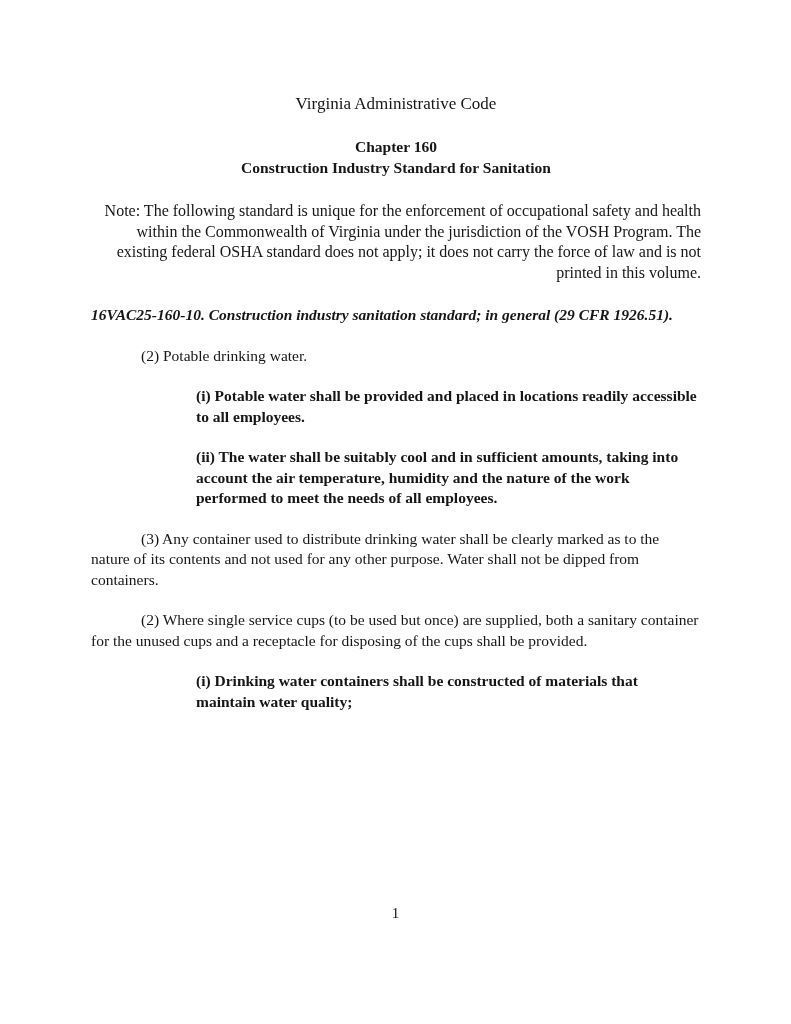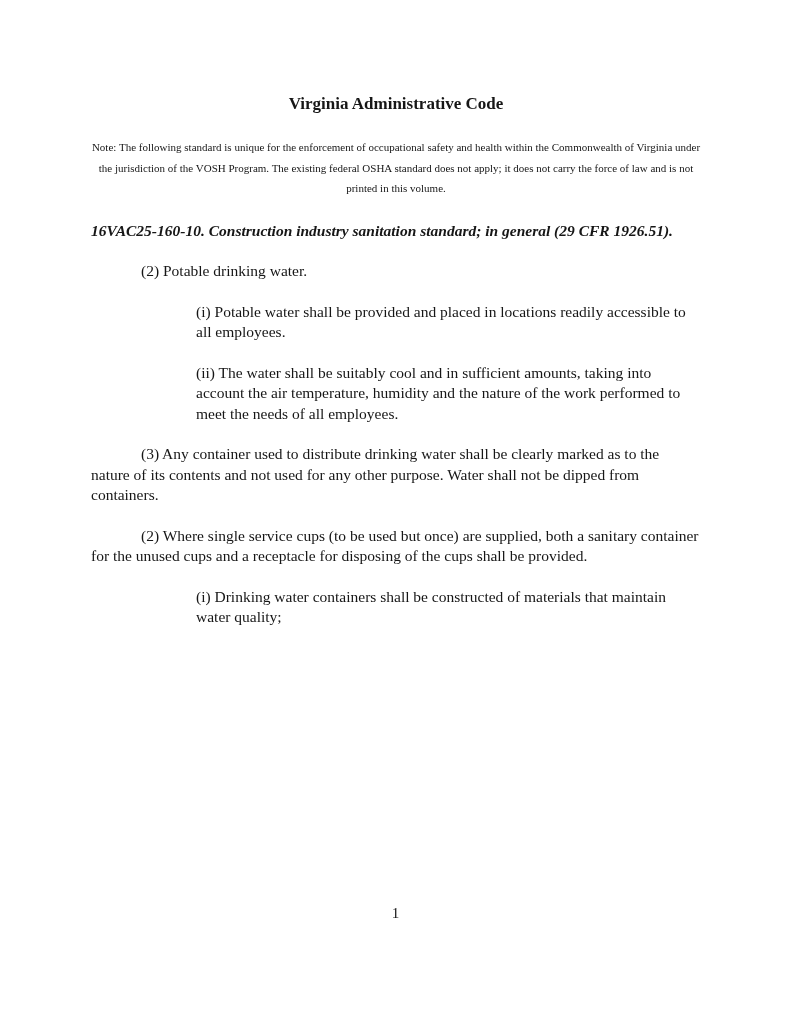--- a/index.html
+++ b/index.html
@@ -20,74 +20,79 @@
     overflow: hidden;
   }
   .content {
     position: absolute;
     top: 93px;
     left: 91px;
     width: 610px;
   }
   .doc-title {
     text-align: center;
-    font-weight: bold;
+    font-weight: normal;
     font-size: 17px;
     line-height: 21px;
   }
   .chapter-block {
     margin-top: 22px;
     text-align: center;
     font-weight: bold;
     font-size: 15.5px;
     line-height: 21px;
   }
   .note {
     margin-top: 23px;
-    font-size: 11px;
+    font-size: 16px;
     line-height: 20.5px;
-    text-align: center;
+    text-align: right;
   }
   .section-heading {
     margin-top: 22px;
     font-weight: bold;
     font-size: 15.5px;
     line-height: 20.5px;
     font-style: italic;
   }
   p.body-par {
     font-size: 15.5px;
     line-height: 20.5px;
     margin-top: 20px;
   }
   p.level-1 {
     text-indent: 50px;
   }
   p.level-2 {
     margin-left: 105px;
     text-indent: 0;
+    font-weight: bold;
   }
   .page-number {
     position: absolute;
     top: 903px;
     left: 0;
     width: 791px;
     text-align: center;
     font-size: 15px;
     line-height: 20px;
   }
 </style>
 </head>
 <body>
 
 <div class="page">
   <div class="content">
 
     <div class="doc-title">Virginia Administrative Code</div>
 
+    <div class="chapter-block">
+      <div>Chapter 160</div>
+      <div>Construction Industry Standard for Sanitation</div>
+    </div>
 
     <p class="note">Note: The following standard is unique for the enforcement of occupational safety and health within the Commonwealth of Virginia under the jurisdiction of the VOSH Program. The existing federal OSHA standard does not apply; it does not carry the force of  law and is not printed in this volume.</p>
 
     <p class="section-heading">16VAC25-160-10. Construction industry sanitation standard; in general (29 CFR 1926.51).</p>
 
 
     <p class="body-par level-1">(2) Potable drinking water.</p>
 
     <p class="body-par level-2">(i) Potable water shall be provided and placed in locations readily accessible to all employees.</p>
 

